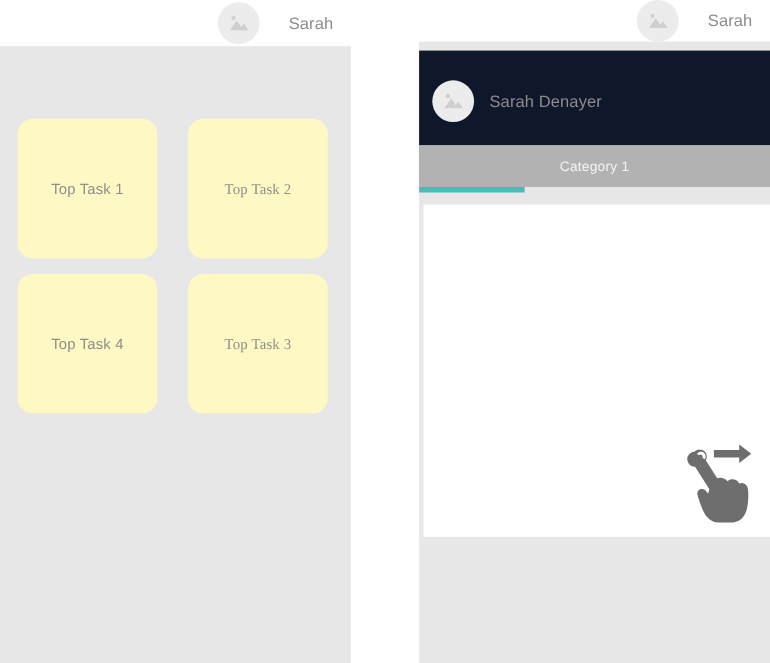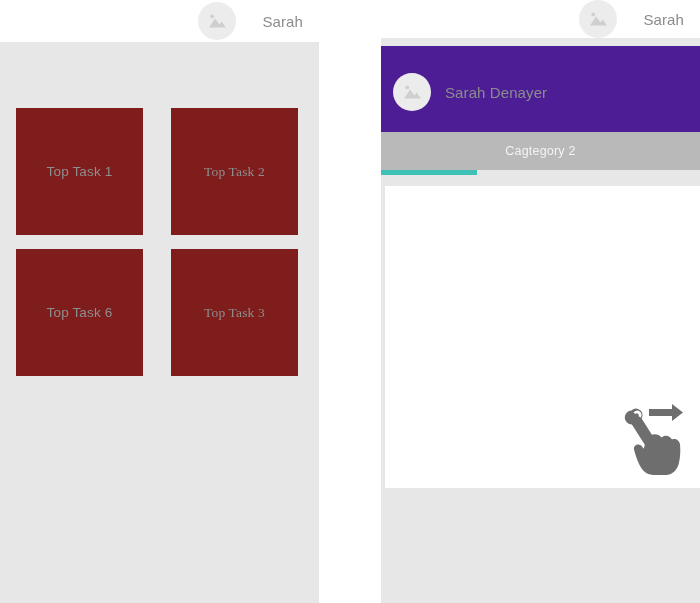--- a/index.html
+++ b/index.html
@@ -65,26 +65,27 @@
     left: 16px;
     top: 108px;
     width: 282px;
     display: flex;
     flex-wrap: wrap;
     gap: 0;
   }
   .task-card {
     width: 127px;
     height: 127px;
-    background: #7f1d1d;
+    background: #fef9c3;
     display: flex;
     align-items: center;
     justify-content: center;
     margin: 0 28px 14px 0;
     box-sizing: border-box;
+    border-radius: 14px;
   }
   .task-card:nth-child(2n) { margin-right: 0; font-family: Liberation Serif, serif; }
   .task-card-label {
     font-size: 13.5px;
     color: #8e8e8e;
     letter-spacing: .15px;
   }
 
   
   .right-panel {
@@ -115,21 +116,21 @@
     width: 319px;
     height: 8px;
     background: #e7e7e7;
   }
   .profile-row {
     position: absolute;
     left: 0;
     top: 46px;
     width: 319px;
     height: 92px;
-    background: #4c1d95;
+    background: #0f172a;
     display: flex;
     align-items: center;
     padding-left: 12px;
     box-sizing: border-box;
     gap: 14px;
   }
   .profile-name {
     font-size: 15px;
     color: #8c8c8c;
     letter-spacing: .1px;
@@ -219,21 +220,21 @@
   </div>
 
   <div class="task-grid">
     <div class="task-card">
       <span class="task-card-label">Top Task 1</span>
     </div>
     <div class="task-card">
       <span class="task-card-label">Top Task 2</span>
     </div>
     <div class="task-card">
-      <span class="task-card-label">Top Task 6</span>
+      <span class="task-card-label">Top Task 4</span>
     </div>
     <div class="task-card">
       <span class="task-card-label">Top Task 3</span>
     </div>
   </div>
 
 </div>
 
 <div class="right-panel">
 
@@ -256,22 +257,22 @@
       <svg width="22" height="22" viewBox="0 0 22 22" aria-hidden="true">
         <circle cx="6.2" cy="6.4" r="1.9" fill="#cfcfcf"></circle>
         <path d="M3 17.5 L9.1 8.6 L13.4 14.6 L15.6 11.4 L20 17.5 Z" fill="#cfcfcf"></path>
       </svg>
     </span>
     <span class="profile-name">Sarah Denayer</span>
   </div>
 
   <div class="tabbar-wrap">
     <div class="tabbar">
-      <div class="tab">
-        <span>Cagtegory 2</span>
+      <div class="tab active">
+        <span>Category 1</span>
       </div>
     </div>
     <div class="tab-underline"></div>
   </div>
 
   <div class="content-card">
     <div class="gesture-icon">
       <svg width="66" height="88" viewBox="0 0 66 88" aria-hidden="true">
 
         <path d="M26 12 L49 12 L49 7 L60 15.5 L49 24 L49 19 L26 19 Z" fill="#6e6e6e"></path>

